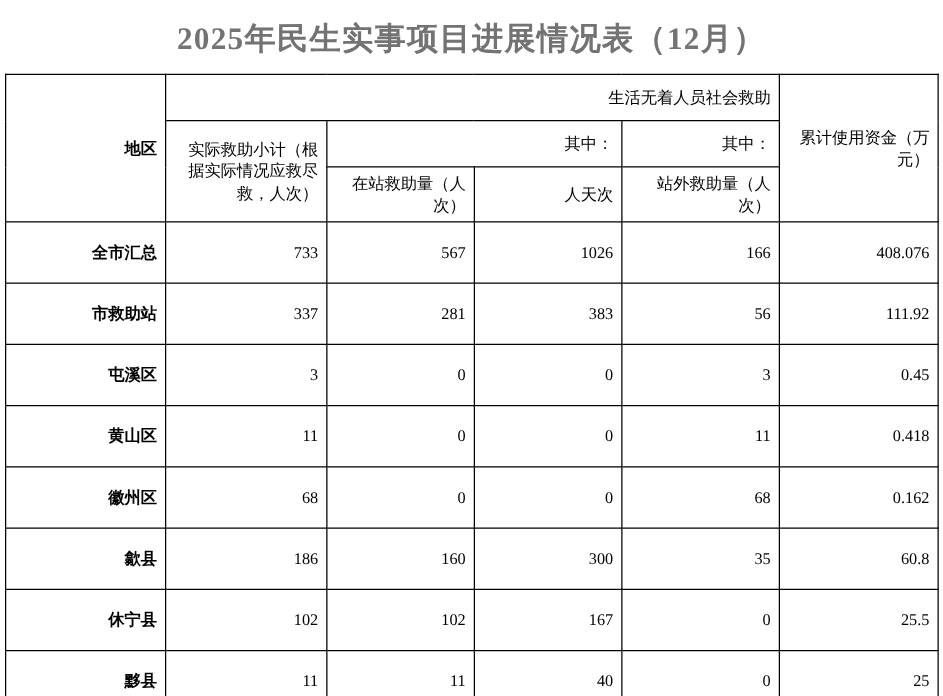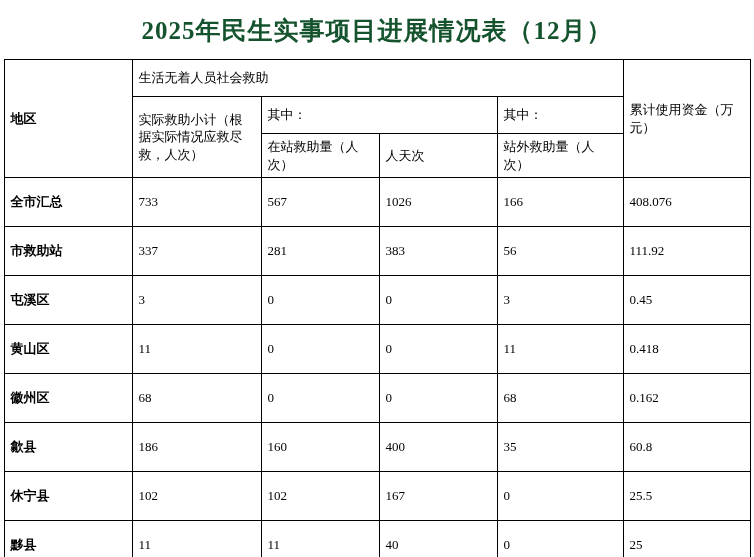--- a/index.html
+++ b/index.html
@@ -20,32 +20,32 @@
     position: relative;
     box-sizing: border-box;
   }
   .title {
     text-align: center;
     font-family: "Liberation Serif", "DejaVu Serif", serif;
     font-weight: bold;
     font-size: 25px;
     letter-spacing: 1px;
     padding: 14px 0 12px 0;
-    color: #14532d;
+    color: #737373;
   }
   table.report {
     border-collapse: collapse;
     width: 746px;
     margin: 0 auto;
     table-layout: fixed;
   }
   table.report th,
   table.report td {
     border: 1px solid #000000;
-    text-align: left;
+    text-align: right;
     vertical-align: middle;
     font-size: 13px;
     font-family: "Liberation Serif", "DejaVu Serif", serif;
     padding: 4px 6px;
     line-height: 1.35;
   }
   .hdr-region {
     font-weight: bold;
     font-size: 15px;
     width: 128px;
@@ -156,21 +156,21 @@
         <td class="num">68</td>
         <td class="num">0</td>
         <td class="num">0</td>
         <td class="num">68</td>
         <td class="num">0.162</td>
       </tr>
       <tr>
         <td class="region">歙县</td>
         <td class="num">186</td>
         <td class="num">160</td>
-        <td class="num">400</td>
+        <td class="num">300</td>
         <td class="num">35</td>
         <td class="num">60.8</td>
       </tr>
       <tr>
         <td class="region">休宁县</td>
         <td class="num">102</td>
         <td class="num">102</td>
         <td class="num">167</td>
         <td class="num">0</td>
         <td class="num">25.5</td>

